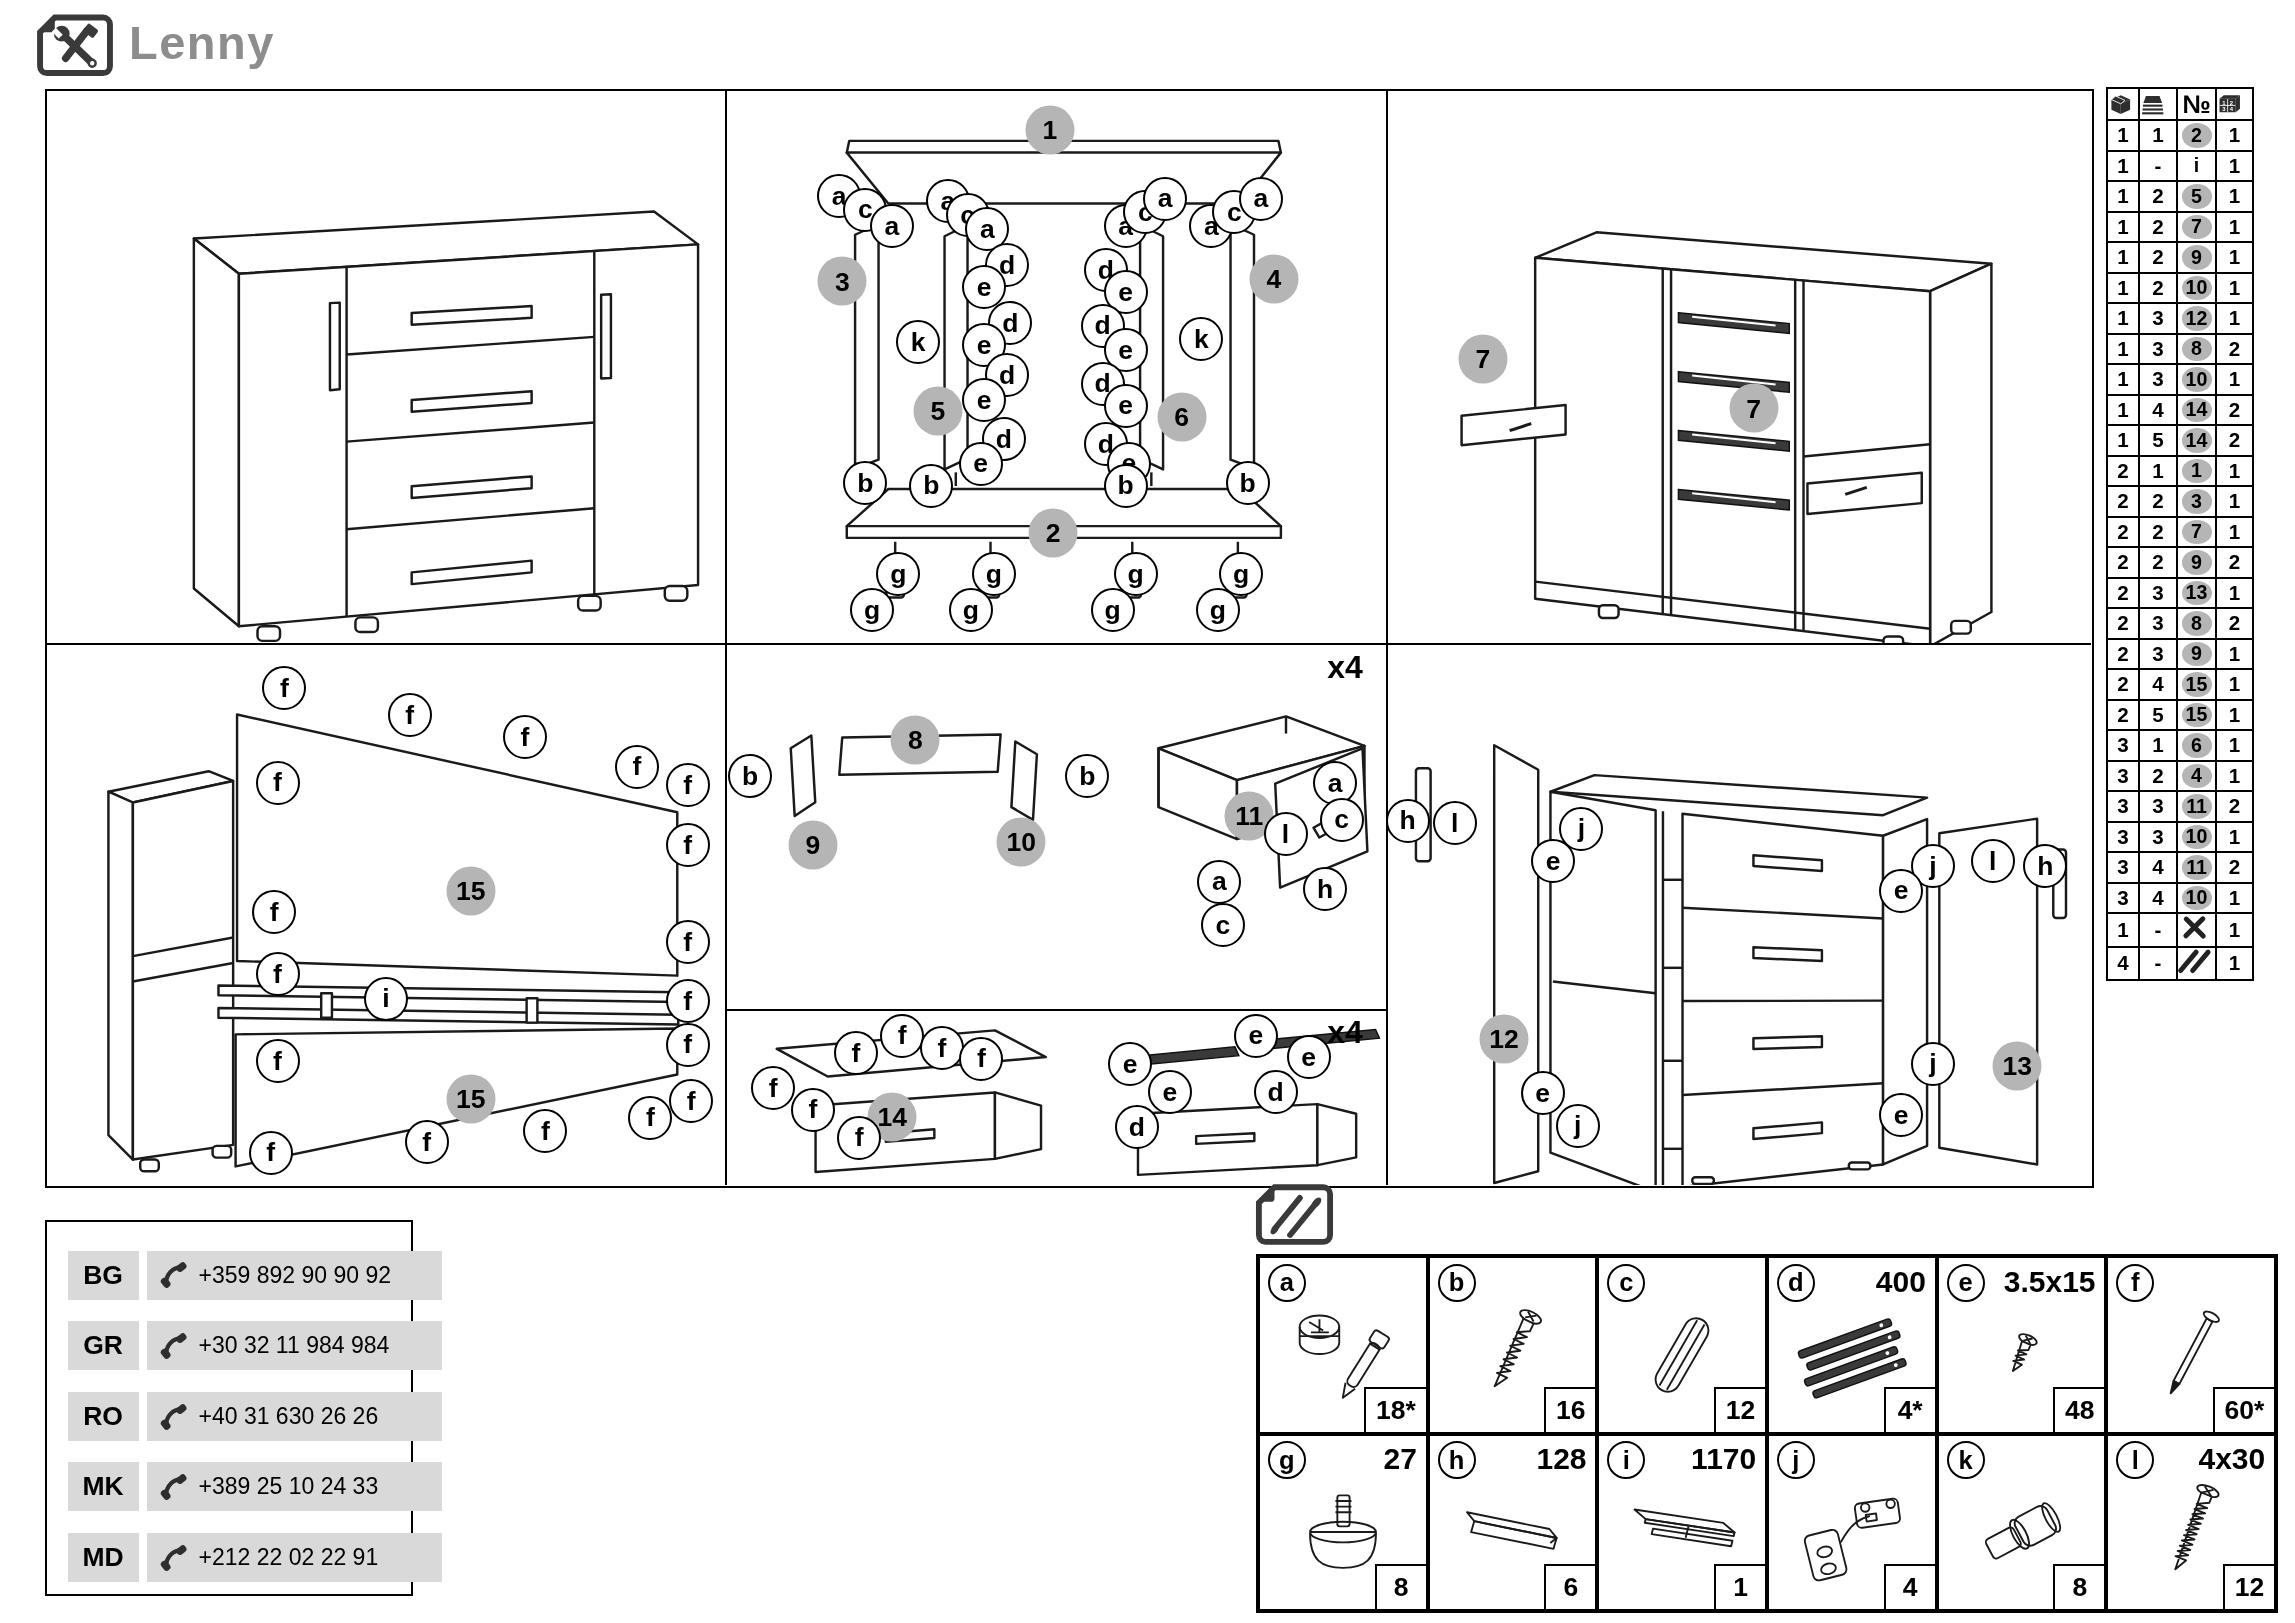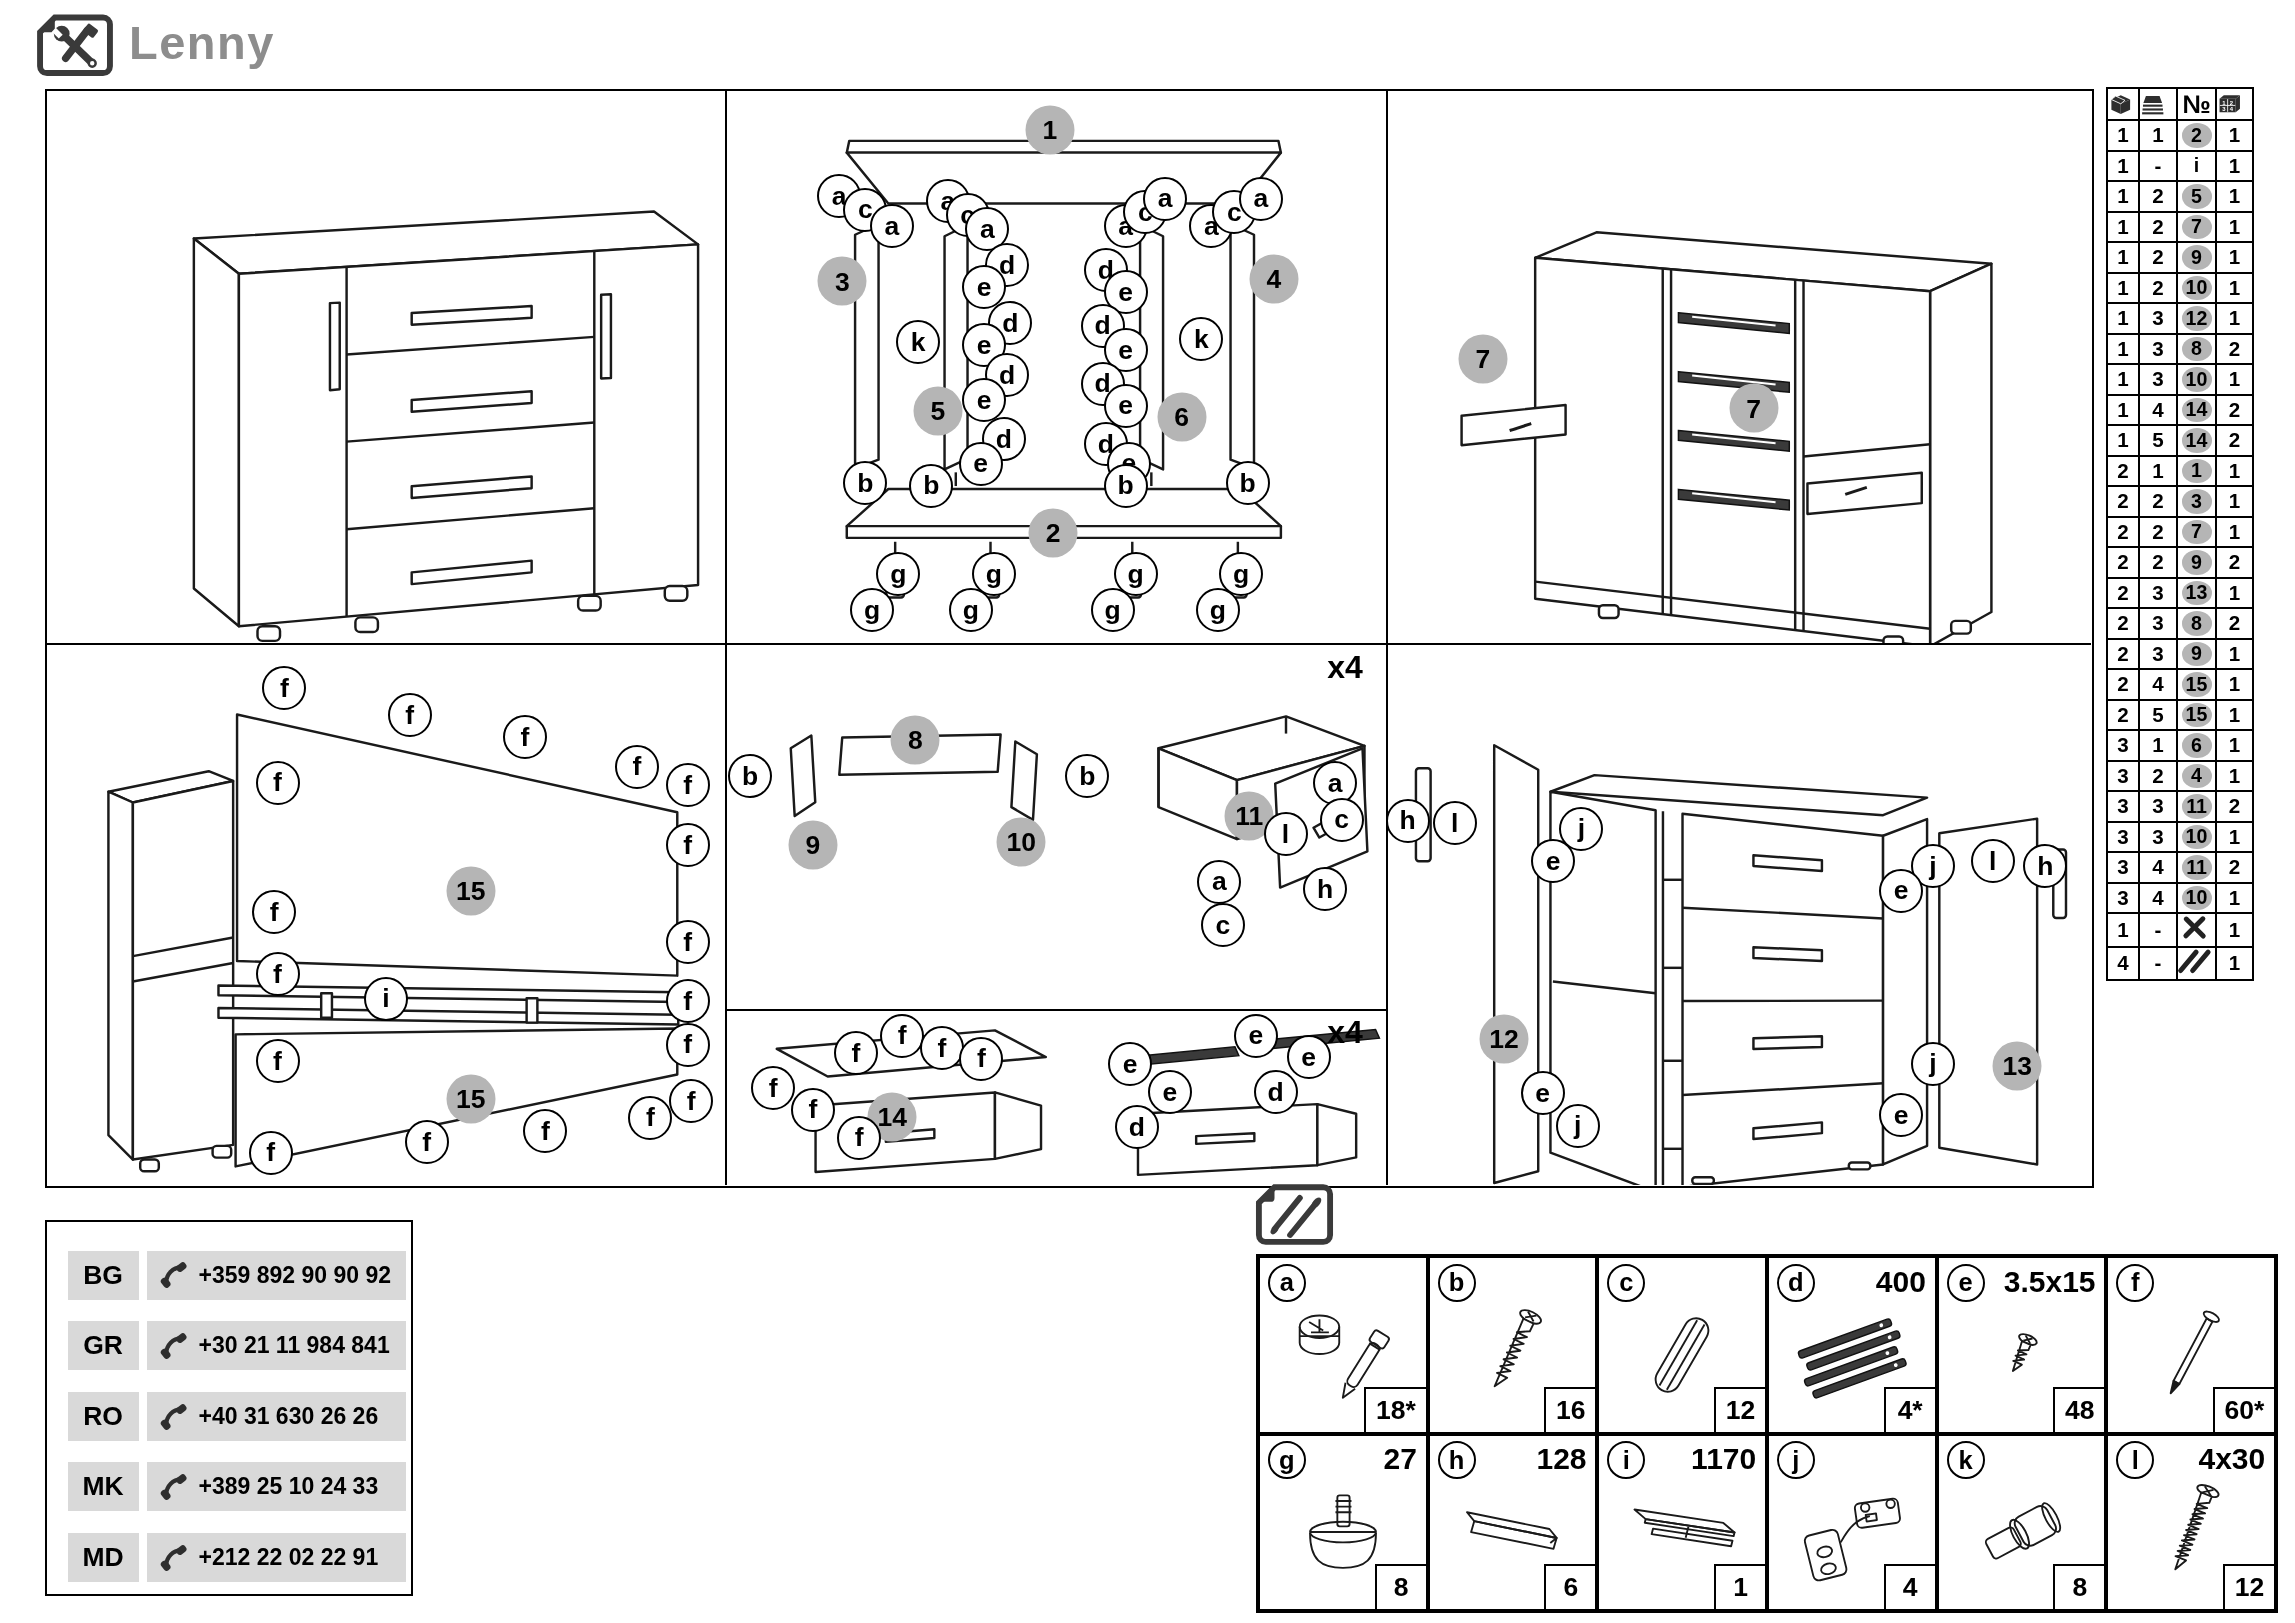--- a/index.html
+++ b/index.html
@@ -52,22 +52,22 @@
   .pnum.tools::after{left:10.8px;transform:rotate(-45deg);}
   .pnum.screws::before{left:4.9px;transform:rotate(40deg);}
   .pnum.screws::after{left:16.7px;transform:rotate(40deg);}
   .hicon-head{width:25.5px;height:25.5px;}
 
   
   #phones{left:45px;top:1220px;width:368px;height:376px;border:2px solid #000;box-sizing:border-box;}
   .phone-row{position:absolute;left:20.6px;height:49px;display:flex;}
   .phone-code{width:71px;background:#d9d9d9;display:flex;align-items:center;justify-content:center;
     font-weight:bold;font-size:26.5px;}
-  .phone-main{margin-left:8.8px;width:259px;background:#d9d9d9;display:flex;align-items:center;
-    font-weight:bold;font-size:23px;}
+  .phone-main{margin-left:8.8px;width:295px;background:#d9d9d9;display:flex;align-items:center;
+    font-weight:normal;font-size:23px;}
   .phone-icon{width:27.5px;height:27.5px;margin:0 10.8px 0 12.8px;flex:none;}
 
   
   #hw-icon-box{left:1255px;top:1184px;width:79px;height:62px;}
   #hardware{left:1256px;top:1254px;width:1022px;height:359px;display:grid;
     grid-template-columns:repeat(6,1fr);grid-template-rows:repeat(2,1fr);
     border:2px solid #000;box-sizing:border-box;}
   .hcell{position:relative;border:2px solid #000;box-sizing:border-box;background:#fff;}
   .hletter{position:absolute;left:7.9px;top:5.9px;width:34px;height:34px;border:2.9px solid #000;
     border-radius:50%;display:flex;align-items:center;justify-content:center;
@@ -692,21 +692,21 @@
       </div>
 
       <div class="phone-row" style="top: 99px;">
         <span class="phone-code">GR</span>
         <span class="phone-main">
           <svg class="phone-icon" viewBox="0 0 60 60">
             <path d="M14,48 A32,32 0 0 1 48,14" stroke="#2e2e2e" stroke-width="9" fill="none" stroke-linecap="round"></path>
             <rect x="4" y="36" width="16" height="23" rx="7" transform="rotate(-38 12 47)" fill="#2e2e2e"></rect>
             <rect x="35" y="5" width="23" height="16" rx="7" transform="rotate(-38 47 13)" fill="#2e2e2e"></rect>
           </svg>
-          <span>+30 21 11 984 841</span>
+          <span>+30 32 11 984 984</span>
         </span>
       </div>
 
       <div class="phone-row" style="top: 170px;">
         <span class="phone-code">RO</span>
         <span class="phone-main">
           <svg class="phone-icon" viewBox="0 0 60 60">
             <path d="M14,48 A32,32 0 0 1 48,14" stroke="#2e2e2e" stroke-width="9" fill="none" stroke-linecap="round"></path>
             <rect x="4" y="36" width="16" height="23" rx="7" transform="rotate(-38 12 47)" fill="#2e2e2e"></rect>
             <rect x="35" y="5" width="23" height="16" rx="7" transform="rotate(-38 47 13)" fill="#2e2e2e"></rect>

